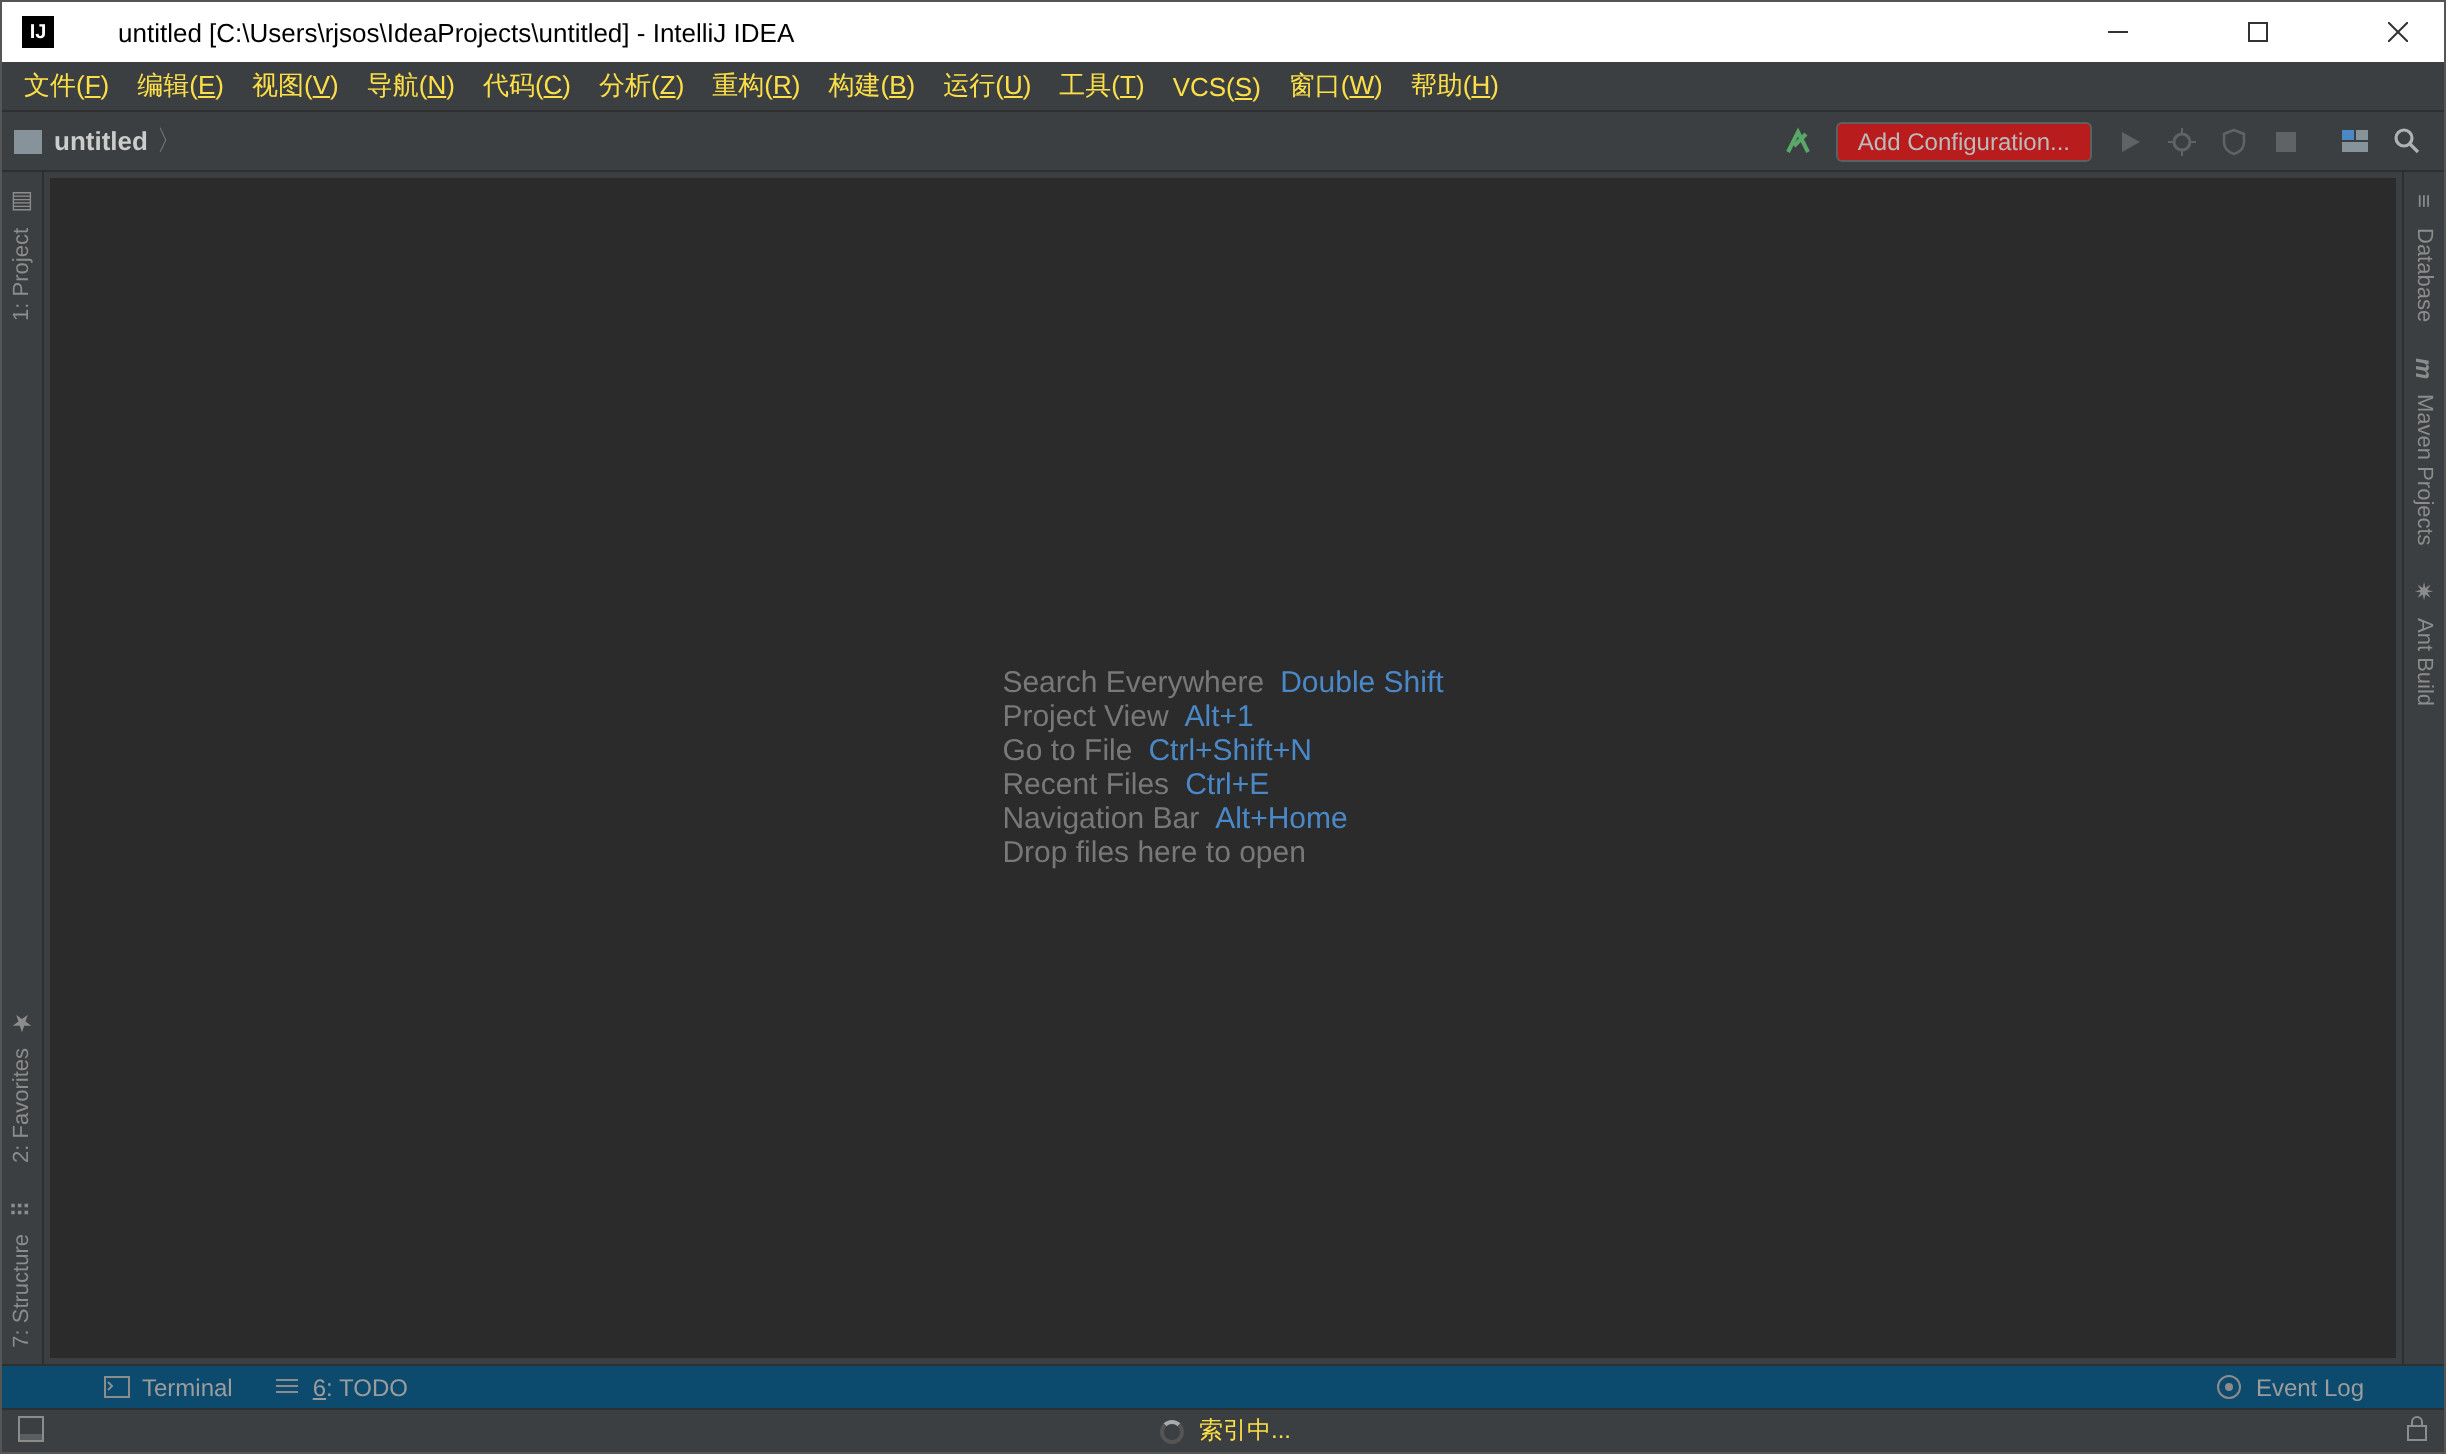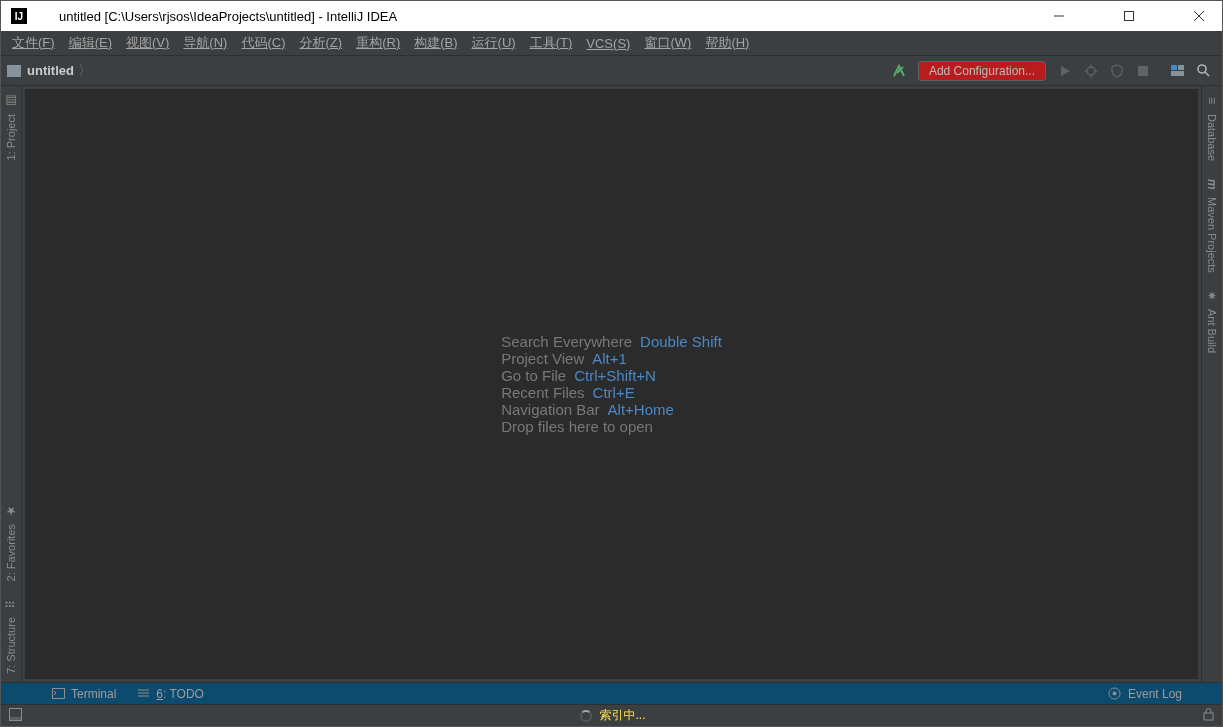--- a/index.html
+++ b/index.html
@@ -7,21 +7,21 @@
   .window { position:relative; width:1223px; height:727px; border:1px solid #555; background:#3c3f41; display:flex; flex-direction:column; }
 
   
   .titlebar { height:30px; background:#fff; display:flex; align-items:center; color:#000; font-size:13px;gap:24px; }
   .titlebar .app-icon { width:16px; height:16px; margin:0 8px 0 10px; background:#000; display:inline-flex; align-items:center; justify-content:center; color:#fff; font-size:10px; font-weight:bold; }
   .titlebar .title { flex:1; }
   .titlebar .win-btn { width:46px; height:30px; display:flex; align-items:center; justify-content:center; cursor:pointer; font-size:12px; color:#333; }
 
   
   .menubar { height:25px; background:#3c3f41; display:flex; align-items:center; padding:0 4px; border-bottom:1px solid #2d2f30; }
-  .menubar .menu-item { padding:3px 7px; color:#a3a3a3; font-size:13px; cursor:pointer;text-decoration:underline; }
+  .menubar .menu-item { padding:3px 7px; color:#fde047; font-size:13px; cursor:pointer; }
   .mnemonic { text-decoration:underline; }
 
   
   .navbar { height:30px; background:#3c3f41; display:flex; align-items:center; padding:0 6px; border-bottom:1px solid #2d2f30; }
   .navbar .crumb-icon { width:14px; height:12px; background:#87939a; margin-right:6px; display:inline-block; }
   .navbar .crumb { color:#cccccc; font-weight:bold; font-size:13px; }
   .navbar .crumb-sep { color:#777; margin:0 4px; font-size:14px; }
   .navbar .spacer { flex:1; }
   .navbar .tb-icon { width:22px; height:22px; display:flex; align-items:center; justify-content:center; cursor:pointer; color:#9aa7b0; margin:0 2px; }
   .navbar .tb-icon.disabled { color:#606366; }

